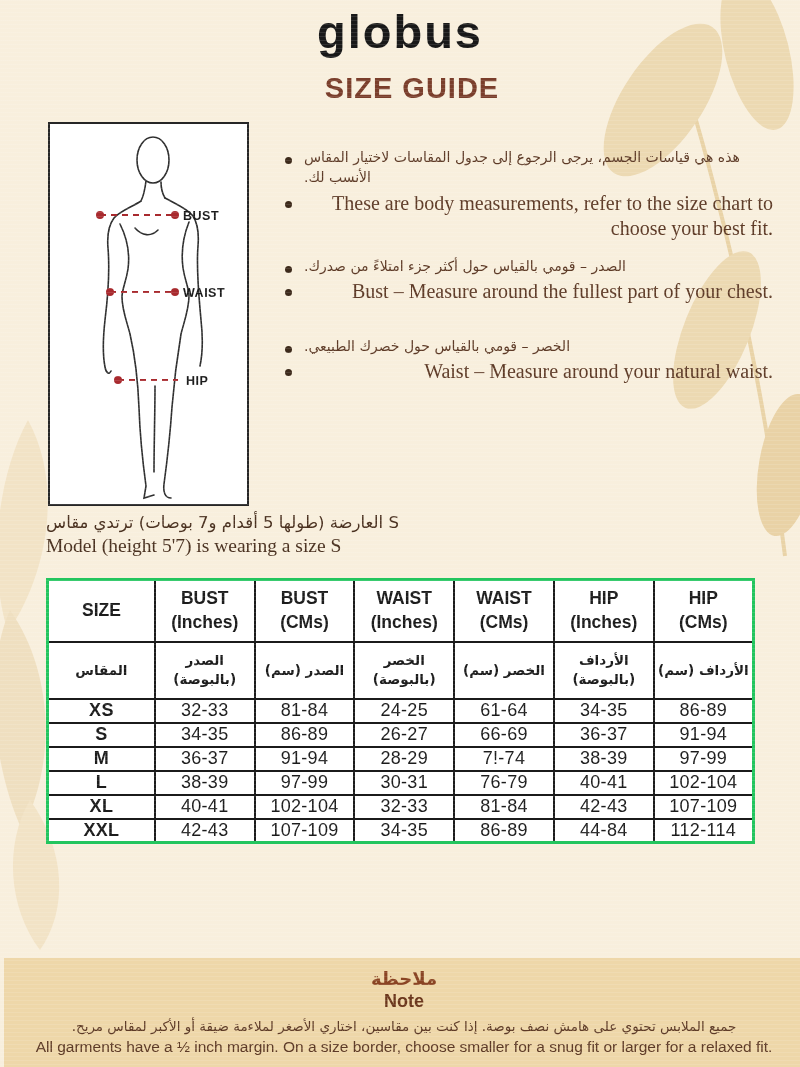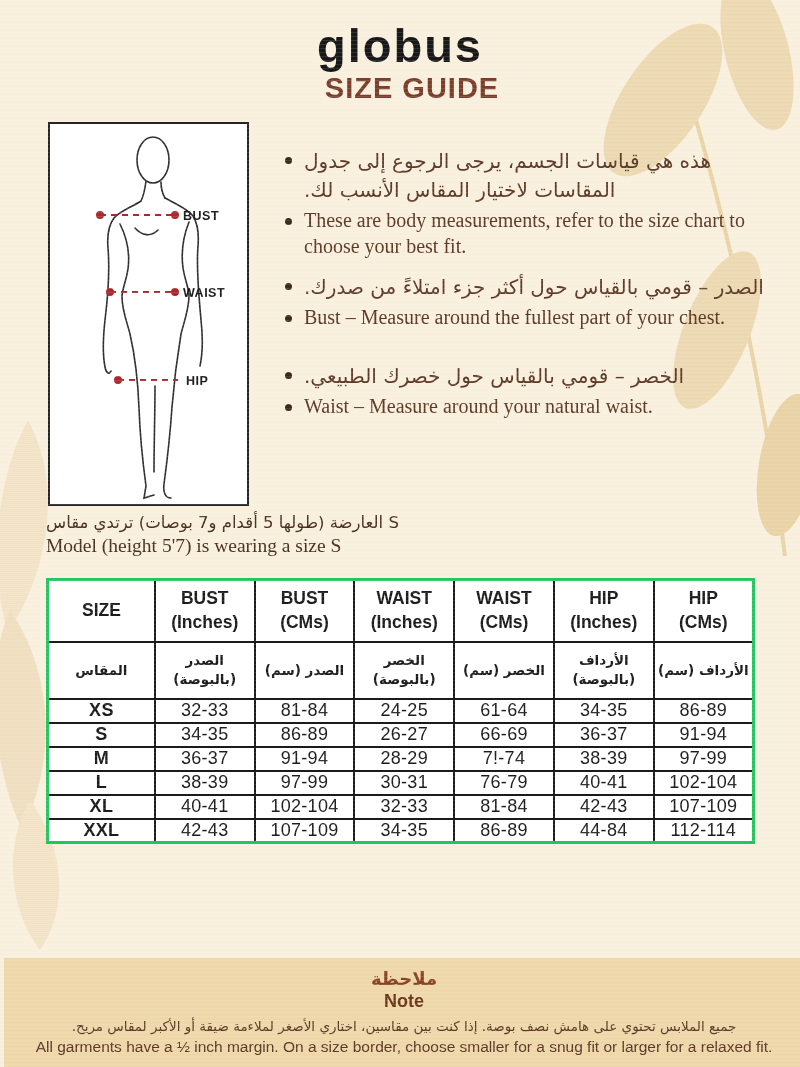--- a/index.html
+++ b/index.html
@@ -16,21 +16,21 @@
     position:absolute; inset:0;
     background:repeating-linear-gradient(180deg, rgba(255,255,255,.22) 0 1px, rgba(0,0,0,0) 1px 4px);
     pointer-events:none; z-index:3; opacity:.5;
   }
   .decor { position:absolute; z-index:0; }
   .decor-tr { top:0; right:0; }
   .decor-left { top:420px; left:0; }
   .content { position:absolute; inset:0; z-index:1; }
 
   .brand {
-    position:absolute; top:18px; left:0; width:100%;
+    position:absolute; top:4px; left:0; width:100%;
     text-align:center; font-size:47px; font-weight:600;
     letter-spacing:2px; color:#181818;
   }
   .page-title {
     position:absolute; top:72px; left:0; width:100%;
     text-align:center; font-size:29px; font-weight:700;
     letter-spacing:1px; color:#7a3e2b;padding-left:24px;
   }
 
   .figure-box {
@@ -43,25 +43,25 @@
   .instructions { position:absolute; left:283px; top:147px; width:490px; }
   .bullet-item { display:flex; align-items:flex-start; margin-bottom:3px; }
   .bullet-dot {
     flex:0 0 auto; width:7px; height:7px; border-radius:50%;
     background:#3d2a1b; margin:10px 12px 0 2px;
   }
   .bullet-text { flex:1; color:#5d3a26; }
   .bullet-text.ar {
     direction:rtl; text-align:left;
     font-family:"DejaVu Sans", sans-serif;
-    font-size:20px; line-height:1.45; font-weight:500;
+    font-size:14px; line-height:1.45; font-weight:500;
   }
   .bullet-text.en {
     font-family:"Liberation Serif", serif;
-    font-size:20px; line-height:1.28;
+    font-size:20px; line-height:1.28;text-align:right;
   }
   .group { margin-bottom:14px; }
   .group.g2 { margin-bottom:31px; }
   .group.g3 { margin-bottom:27px; }
 
   .model-info { position:absolute; left:46px; top:513px; width:500px; color:#4a3120; }
   .model-info .ar {
     font-family:"DejaVu Sans", sans-serif; font-size:16.5px; font-weight:500;
     direction:ltr; text-align:left; margin-bottom:3px;
   }

